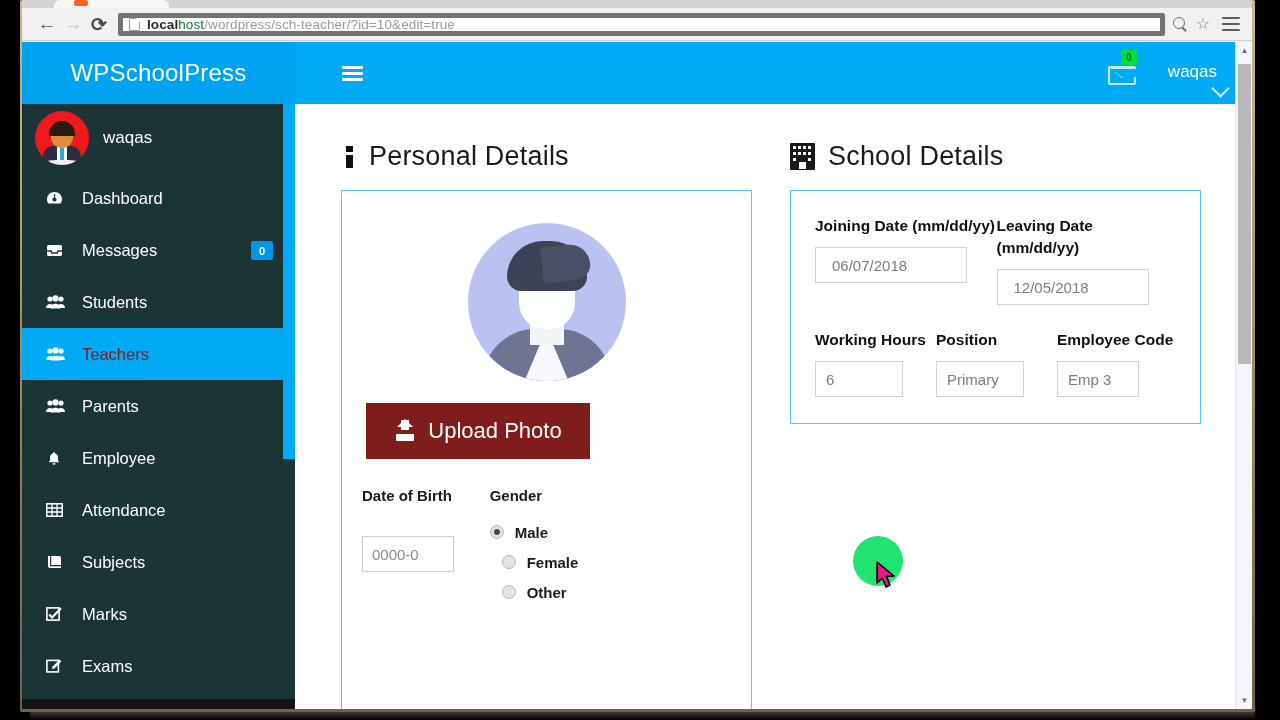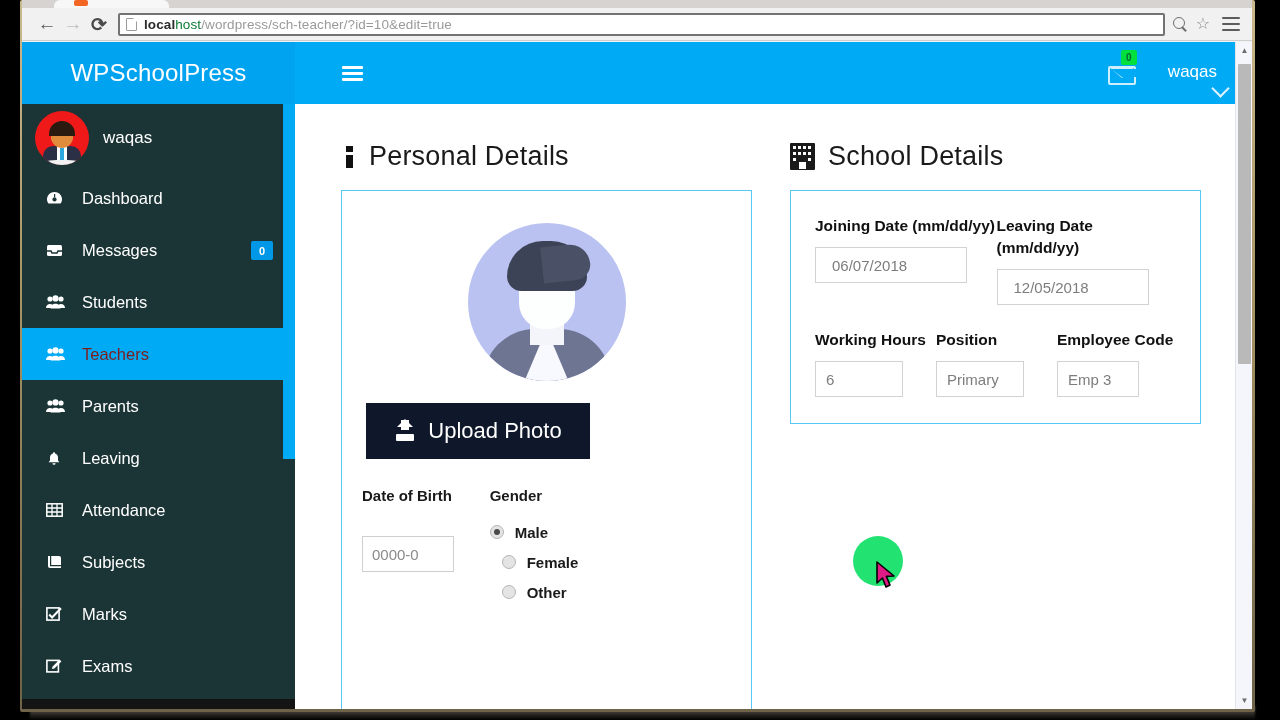--- a/index.html
+++ b/index.html
@@ -54,21 +54,21 @@
     display: flex; align-items: center; padding: 0 12px;
   }
   .navbtn {
     width: 26px; height: 26px; display: flex; align-items: center; justify-content: center;
     font-size: 19px; color: #5a5a5a; cursor: pointer; flex: 0 0 auto;
   }
   .navbtn.disabled { color: #bcbcbc; }
   .navbtn.reload { font-size: 19px; font-weight: 600; color: #4a4a4a; }
   .omnibox {
     flex: 1 1 auto; height: 23px; margin: 0 8px 0 6px;
-    background: #fff; border: 2px solid #737373; border-radius: 2px;
+    background: #fff; border: 5px solid #737373; border-radius: 2px;
     display: flex; align-items: center; padding: 0 6px; overflow: hidden;
   }
   .page-icon {
     width: 11px; height: 13px; border: 1px solid #9b9b9b; border-radius: 1px;
     background: #fff; margin-right: 7px; flex: 0 0 auto; position: relative;
   }
   .page-icon:after {
     content:""; position:absolute; right:-1px; top:-1px;
     border-left:4px solid transparent; border-top:4px solid #fff;
     border-right:0; box-sizing:border-box;
@@ -240,21 +240,21 @@
   .p-face { position:absolute; left:50%; top:36px; transform:translateX(-50%);
     width:56px; height:70px; background:#fdfefe; border-radius:28px 28px 26px 26px; }
   .p-neck { position:absolute; left:50%; top:92px; transform:translateX(-50%);
     width:34px; height:30px; background:#f3f5fb; }
   .p-body { position:absolute; left:50%; bottom:0; transform:translateX(-50%);
     width:128px; height:52px; background:#6e7593; border-radius:64px 64px 0 0; }
   .p-shirt { position:absolute; left:50%; bottom:0; transform:translateX(-50%);
     width:44px; height:52px; background:#f7f9ff; clip-path: polygon(50% 0, 100% 100%, 0 100%); }
 
   .upload-btn {
-    margin:22px 0 0 4px; width:224px; height:56px; background:#0f172a; color:#fff;
+    margin:22px 0 0 4px; width:224px; height:56px; background:#7f1d1d; color:#fff;
     display:flex; align-items:center; justify-content:center; gap:12px;
     font-size:22px; cursor:pointer; border:none;
   }
   .up-ico { width:22px; height:22px; position:relative; flex:0 0 auto; }
   .up-ico:before{ content:""; position:absolute; left:7px; top:0; width:8px; height:10px; background:#fff;}
   .up-ico:after{ content:""; position:absolute; left:2px; top:14px; width:18px; height:7px;
     background:#fff; border-radius:1px;}
   .up-arrow{ position:absolute; left:3px; top:-1px; width:0;height:0;
     border-left:8px solid transparent; border-right:8px solid transparent;
     border-bottom:8px solid #fff;}
@@ -439,21 +439,21 @@
             <span class="label">Parents</span>
           </div>
 
           <div class="nav-item">
             <span class="ico">
               <svg width="16" height="15" viewBox="0 0 16 15">
                   <path d="M8 1.2c-.6 0-1 .4-1 1v.4C5.2 3 4 4.6 4 6.6v3l-1.4 1.7h10.8L12 9.6v-3c0-2-1.2-3.6-3-4v-.4c0-.6-.4-1-1-1z" fill="#fff"></path>
                   <path d="M6.4 12.2a1.6 1.6 0 0 0 3.2 0z" fill="#fff"></path>
                 </svg>
             </span>
-            <span class="label">Leaving</span>
+            <span class="label">Employee</span>
           </div>
 
           <div class="nav-item">
             <span class="ico">
               <svg width="17" height="14" viewBox="0 0 17 14">
                   <rect x="0.8" y="0.8" width="15.4" height="12.4" fill="none" stroke="#fff" stroke-width="1.5"></rect>
                   <path d="M.8 5h15.4M.8 9h15.4M6 .8v12.4M11 .8v12.4" stroke="#fff" stroke-width="1.3"></path>
                 </svg>
             </span>
             <span class="label">Attendance</span>

